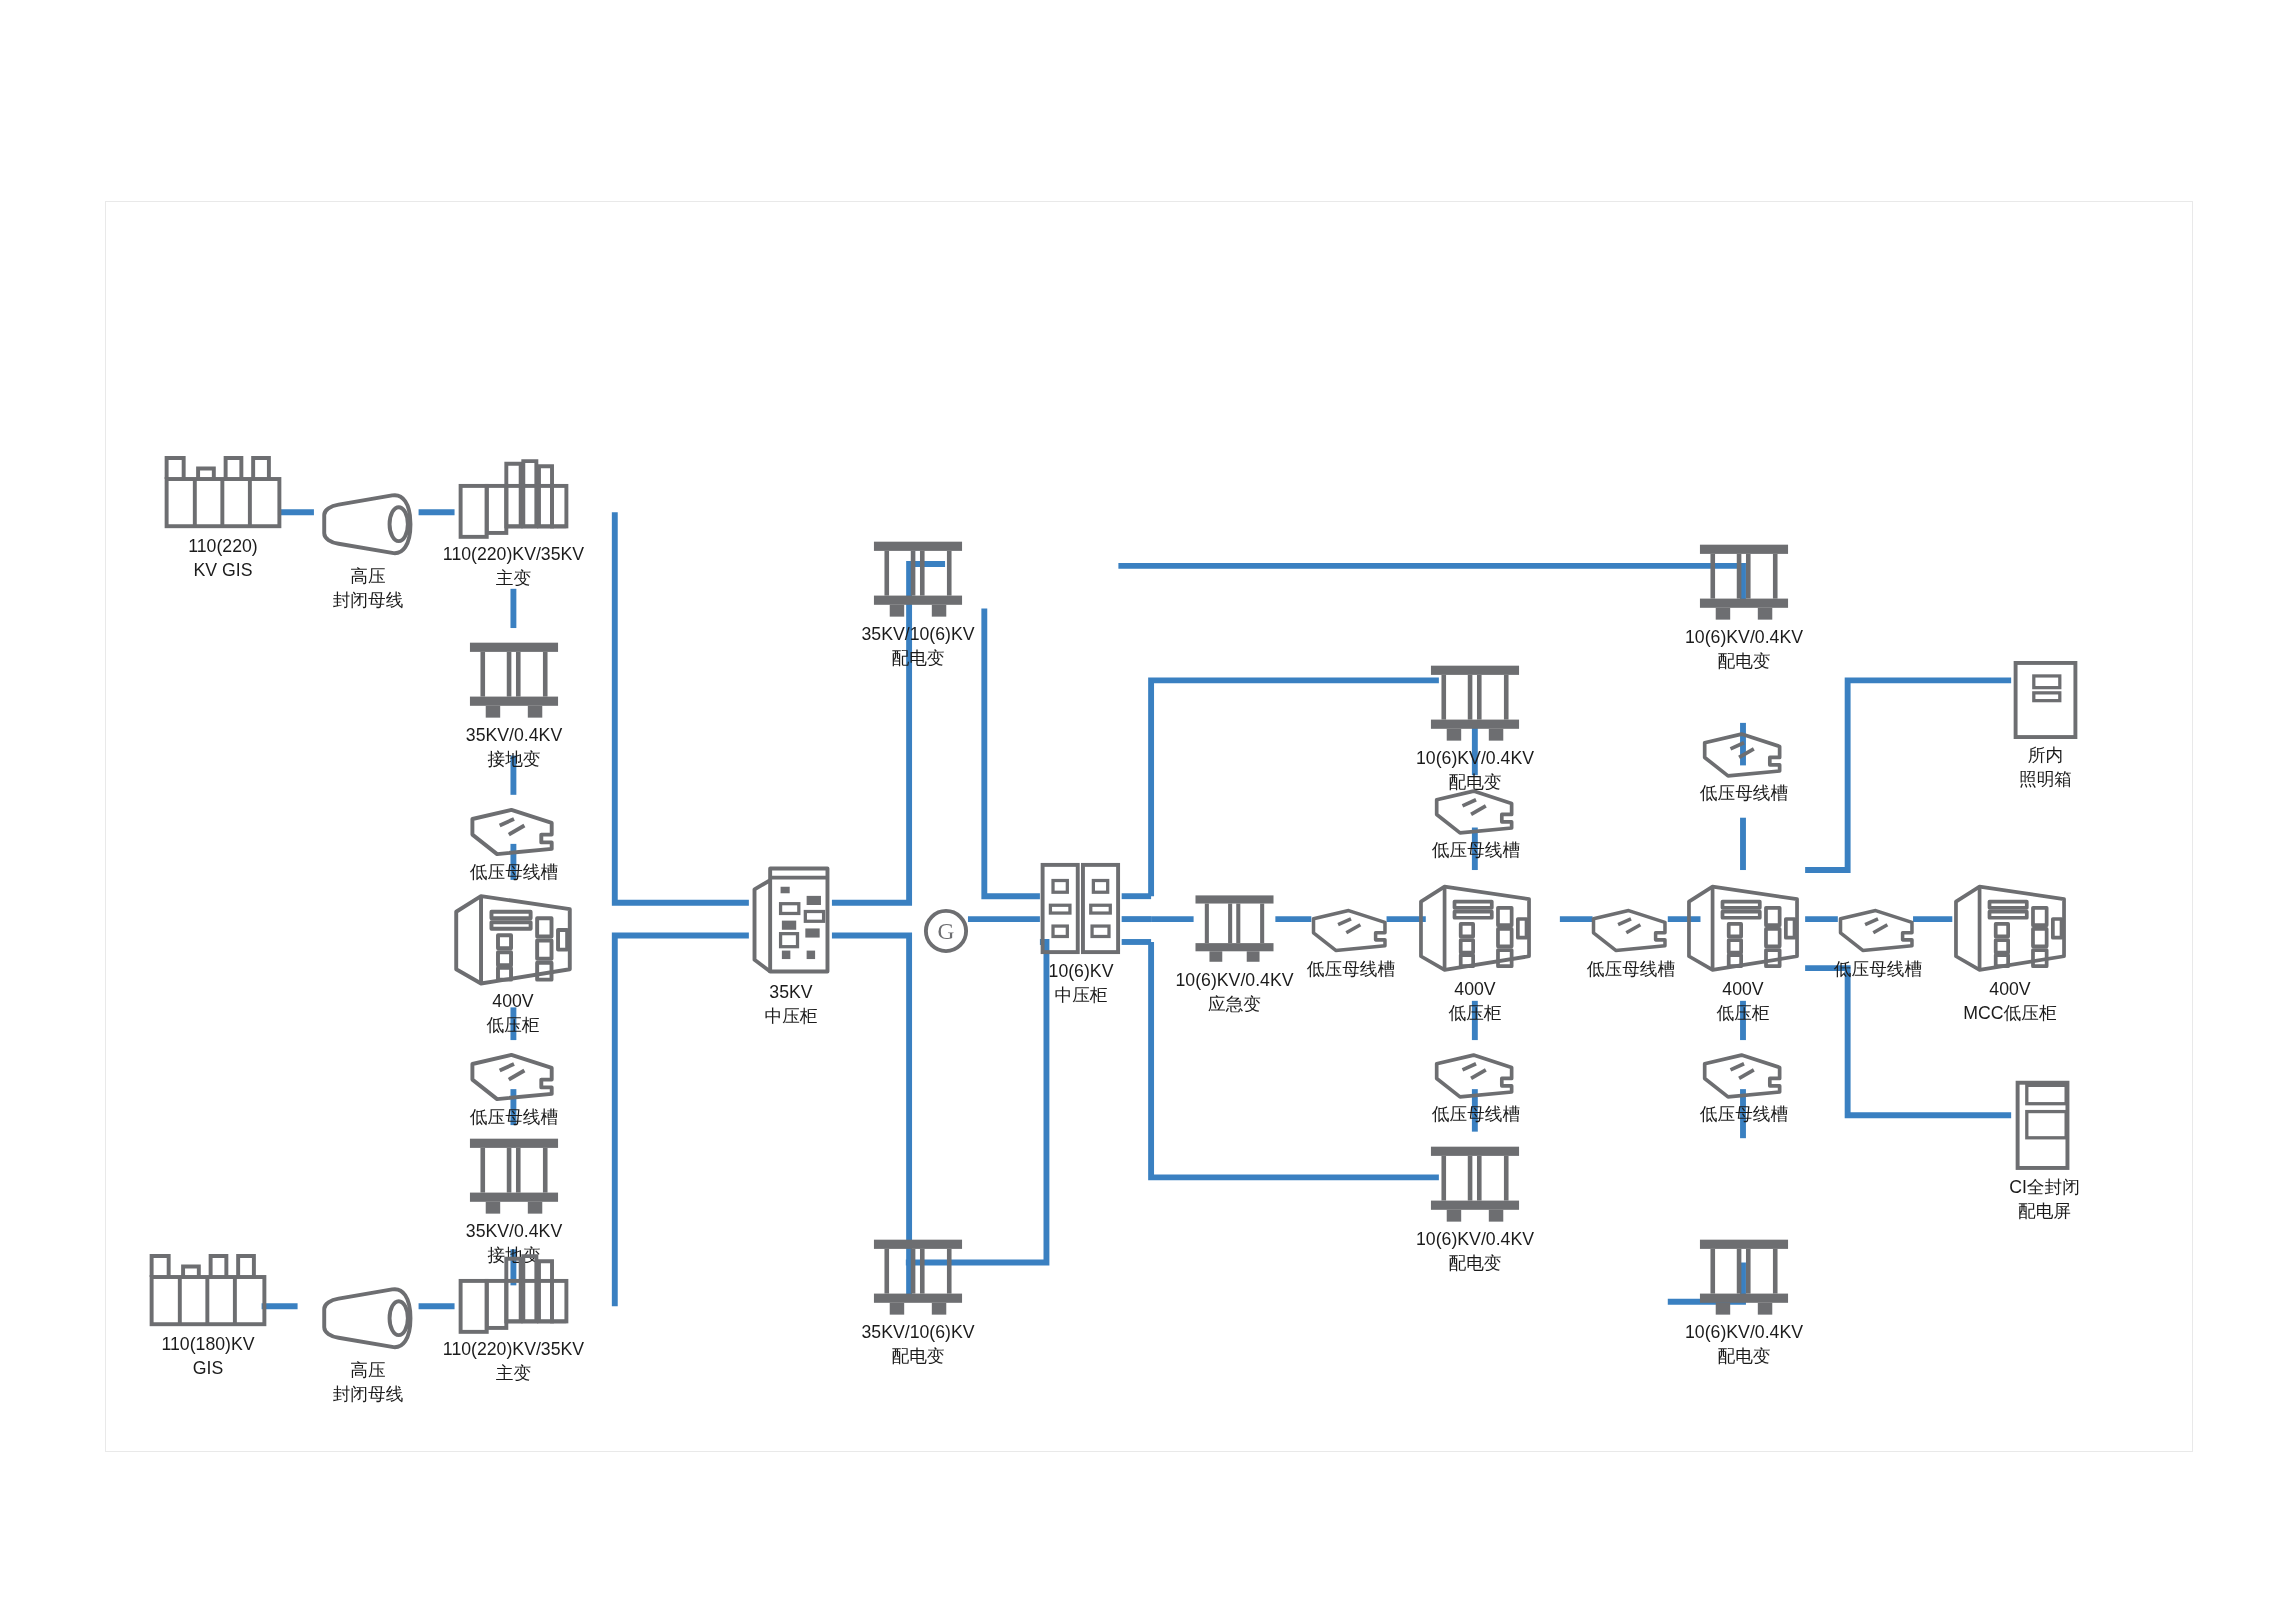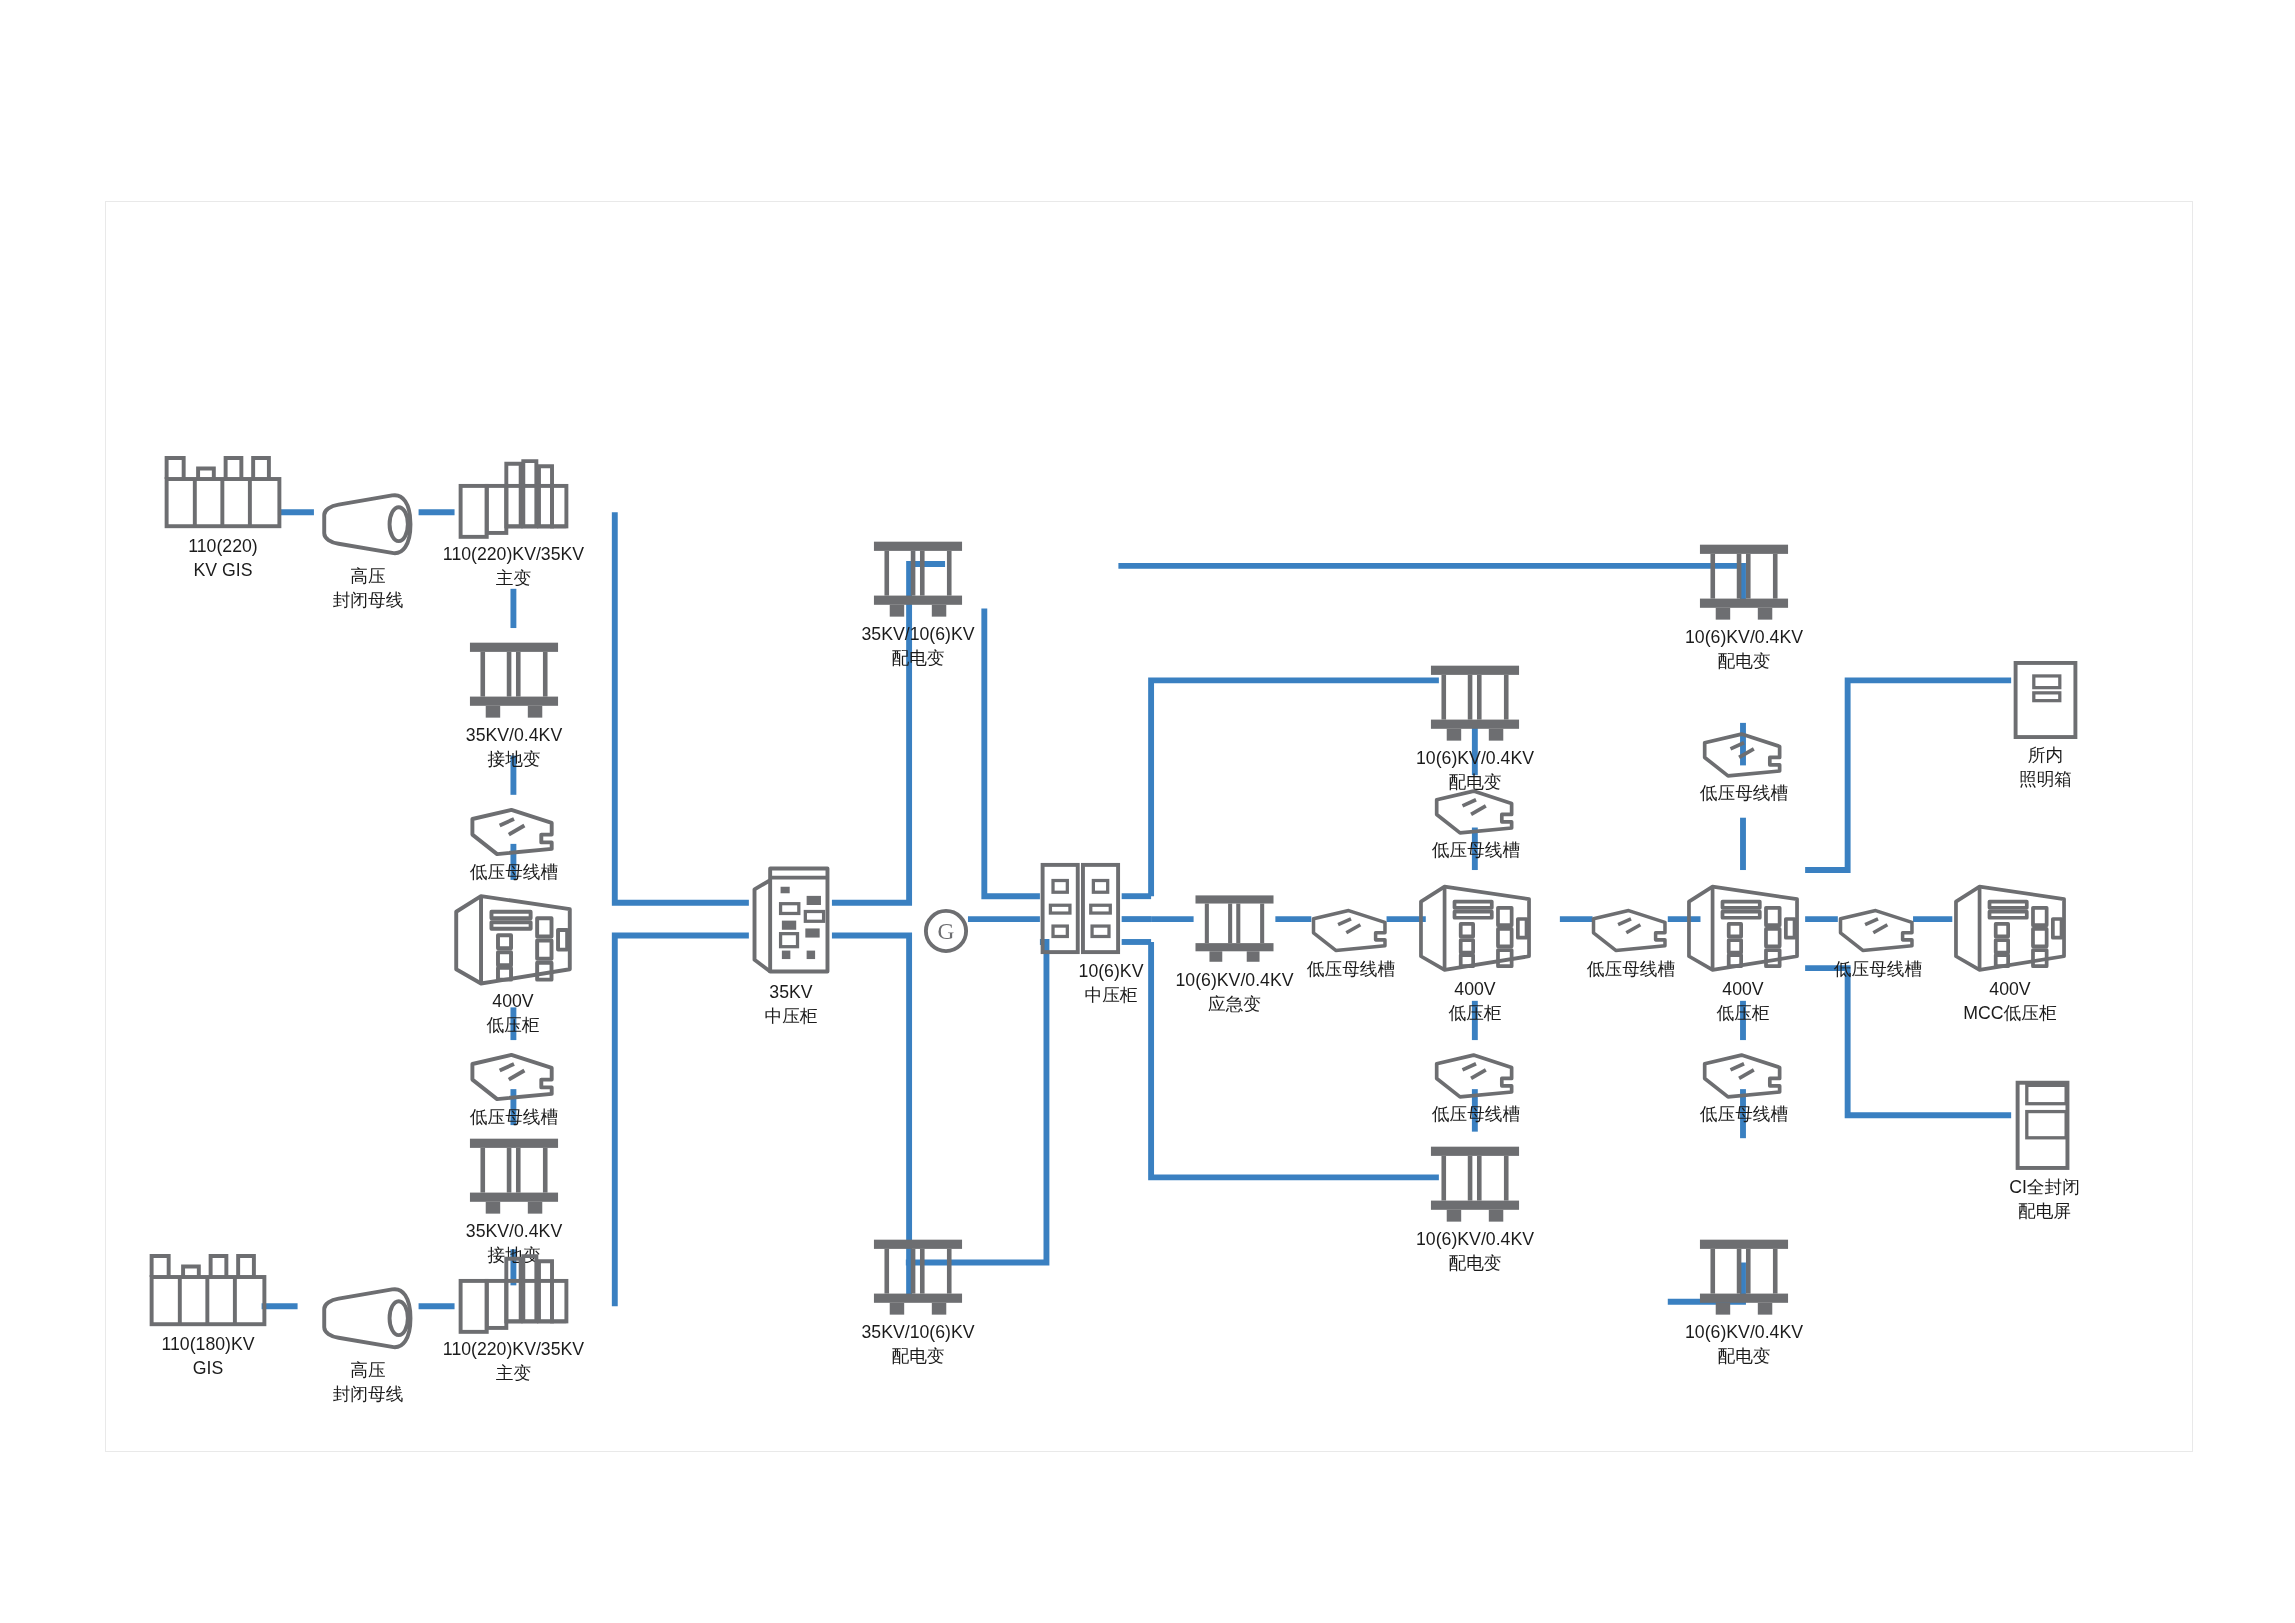--- a/index.html
+++ b/index.html
@@ -403,21 +403,21 @@
       </g>
       <g stroke="#6d6e71" stroke-width="5" fill="none">
         <rect x="20" y="28" width="22" height="18"></rect>
         <rect x="82" y="28" width="22" height="18"></rect>
         <rect x="16" y="66" width="30" height="12"></rect>
         <rect x="78" y="66" width="30" height="12"></rect>
         <rect x="20" y="98" width="22" height="16"></rect>
         <rect x="80" y="98" width="26" height="16"></rect>
       </g>
     </svg>
-    <div class="lbl" style="top:98px;margin-left:30px;">
+    <div class="lbl" style="top:98px;">
       <span>10(6)KV</span>
         <span>中压柜</span>
     </div>
   </div>
 
   <div class="node" style="left:1192px; top:880px;">
     <svg width="85" height="72" viewBox="0 0 146 120">
       <g fill="#6d6e71">
         <rect x="6" y="4" width="134" height="14"></rect>
         <rect x="6" y="86" width="134" height="14"></rect>

